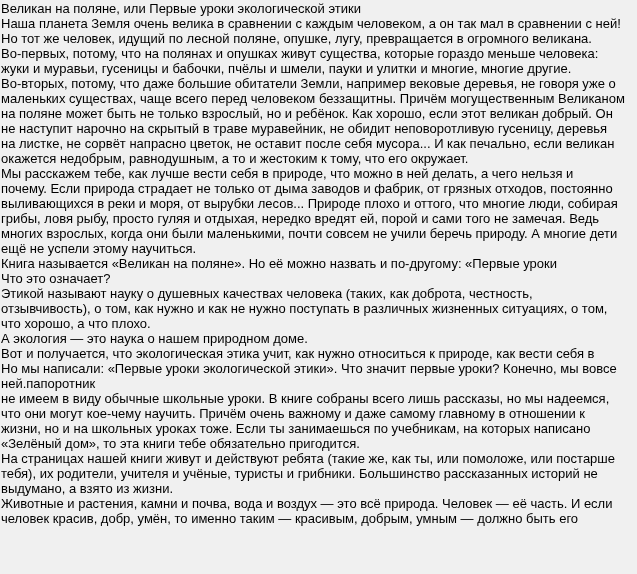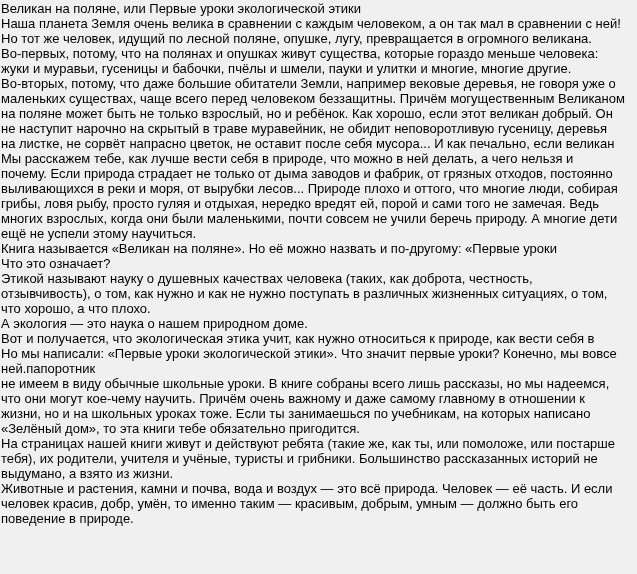--- a/index.html
+++ b/index.html
@@ -37,20 +37,21 @@
       <div class="line">Великан на поляне, или Первые уроки экологической этики</div>
       <div class="line">Наша планета Земля очень велика в сравнении с каждым человеком, а он так мал в сравнении с ней!</div>
       <div class="line">Но тот же человек, идущий по лесной поляне, опушке, лугу, превращается в огромного великана.</div>
       <div class="line">Во-первых, потому, что на полянах и опушках живут существа, которые гораздо меньше человека:</div>
       <div class="line">жуки и муравьи, гусеницы и бабочки, пчёлы и шмели, пауки и улитки и многие, многие другие.</div>
       <div class="line">Во-вторых, потому, что даже большие обитатели Земли, например вековые деревья, не говоря уже о</div>
       <div class="line">маленьких существах, чаще всего перед человеком беззащитны. Причём могущественным Великаном</div>
       <div class="line">на поляне может быть не только взрослый, но и ребёнок. Как хорошо, если этот великан добрый. Он</div>
       <div class="line">не наступит нарочно на скрытый в траве муравейник, не обидит неповоротливую гусеницу, деревья</div>
       <div class="line">на листке, не сорвёт напрасно цветок, не оставит после себя мусора... И как печально, если великан</div>
+      <div class="line">окажется недобрым, равнодушным, а то и жестоким к тому, что его окружает.</div>
       <div class="line">Мы расскажем тебе, как лучше вести себя в природе, что можно в ней делать, а чего нельзя и</div>
       <div class="line">почему. Если природа страдает не только от дыма заводов и фабрик, от грязных отходов, постоянно</div>
       <div class="line">выливающихся в реки и моря, от вырубки лесов... Природе плохо и оттого, что многие люди, собирая</div>
       <div class="line">грибы, ловя рыбу, просто гуляя и отдыхая, нередко вредят ей, порой и сами того не замечая. Ведь</div>
       <div class="line">многих взрослых, когда они были маленькими, почти совсем не учили беречь природу. А многие дети</div>
       <div class="line">ещё не успели этому научиться.</div>
       <div class="line">Книга называется «Великан на поляне». Но её можно назвать и по-другому: «Первые уроки</div>
       <div class="line">Что это означает?</div>
       <div class="line">Этикой называют науку о душевных качествах человека (таких, как доброта, честность,</div>
       <div class="line">отзывчивость), о том, как нужно и как не нужно поступать в различных жизненных ситуациях, о том,</div>
@@ -61,15 +62,14 @@
       <div class="line">ней.папоротник</div>
       <div class="line">не имеем в виду обычные школьные уроки. В книге собраны всего лишь рассказы, но мы надеемся,</div>
       <div class="line">что они могут кое-чему научить. Причём очень важному и даже самому главному в отношении к</div>
       <div class="line">жизни, но и на школьных уроках тоже. Если ты занимаешься по учебникам, на которых написано</div>
       <div class="line">«Зелёный дом», то эта книги тебе обязательно пригодится.</div>
       <div class="line">На страницах нашей книги живут и действуют ребята (такие же, как ты, или помоложе, или постарше</div>
       <div class="line">тебя), их родители, учителя и учёные, туристы и грибники. Большинство рассказанных историй не</div>
       <div class="line">выдумано, а взято из жизни.</div>
       <div class="line">Животные и растения, камни и почва, вода и воздух — это всё природа. Человек — её часть. И если</div>
       <div class="line">человек красив, добр, умён, то именно таким — красивым, добрым, умным — должно быть его</div>
-      <div class="line">поведение в природе.</div>
     </div>
 </div>
 
 </body></html>

